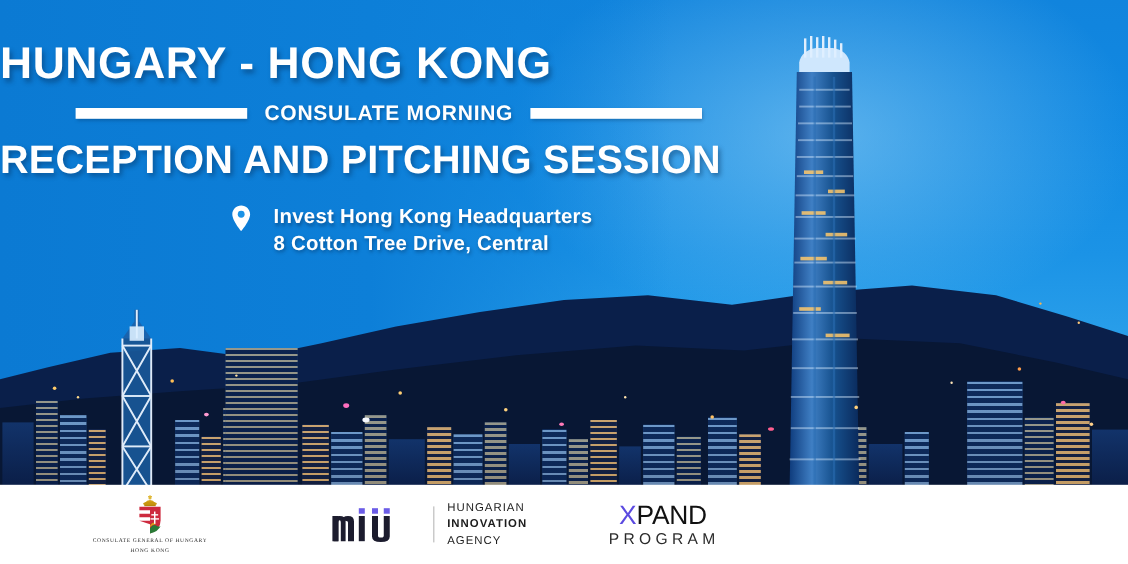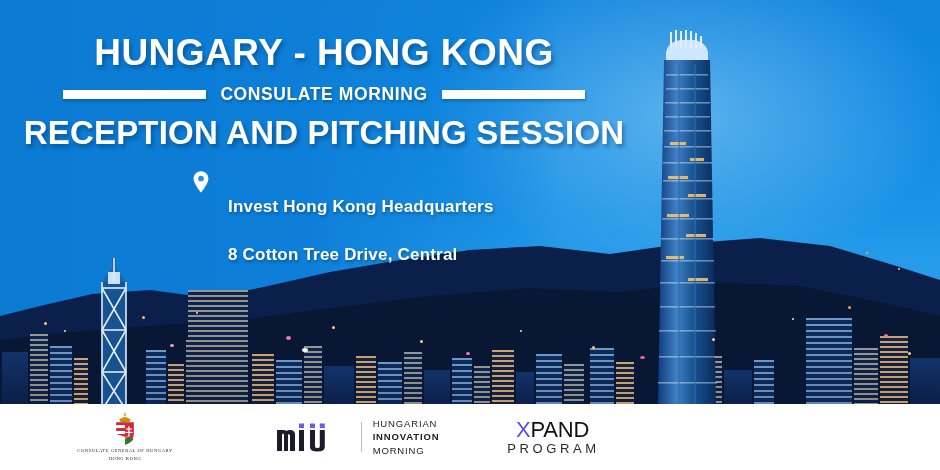--- a/index.html
+++ b/index.html
@@ -58,21 +58,21 @@
   
   .ifc{position:absolute;top:30px;right:218px;width:72px;height:378px;}
   .ifc svg{display:block;width:100%;height:100%;}
 
   
   .lights{position:absolute;inset:0;pointer-events:none;}
   .lights i{position:absolute;display:block;border-radius:50%;}
 
   
   .headline{
-    position:absolute;left:0;top:34px;width:648px;text-align:center;
+    position:absolute;left:0;top:34px;width:648px;text-align:left;
     color:#fff;
   }
   .t1{
     font-size:37px;font-weight:bold;letter-spacing:.5px;line-height:1;
     text-shadow:2px 3px 4px rgba(4,40,80,.45);
     white-space:nowrap;
   }
   .t2row{
     display:flex;align-items:center;justify-content:center;gap:14px;
     margin-top:13px;
@@ -86,21 +86,21 @@
     margin-top:11px;font-size:33px;font-weight:bold;letter-spacing:.2px;line-height:1;
     text-shadow:2px 3px 4px rgba(4,40,80,.45);white-space:nowrap;
   }
 
   .details{position:absolute;left:188px;top:170px;color:#fff;}
   .drow{display:flex;align-items:flex-start;gap:14px;}
   .drow+.drow{margin-top:13px;}
   .dicon{flex:0 0 26px;height:28px;display:flex;align-items:flex-start;justify-content:center;}
   .dtext{font-size:17px;font-weight:bold;line-height:1.32;letter-spacing:.2px;
          text-shadow:1px 2px 3px rgba(4,40,80,.45);}
-  .dtext .ln{display:block;white-space:nowrap;margin-top:26px;}
+  .dtext .ln{display:block;white-space:nowrap;}
 
   
   .logobar{
     position:absolute;left:0;bottom:0;width:940px;height:66px;background:#fff;
     display:flex;align-items:center;
   }
   .logo{display:flex;align-items:center;justify-content:center;height:100%;}
   .lg-hu{width:250px;flex-direction:column;gap:1px;}
   .hu-crest{width:28px;height:34px;}
   .hu-crest svg{display:block;width:100%;height:100%;}
@@ -357,21 +357,21 @@
           <path d="M34,8 h5 v16.4 q0,1.6 2.4,1.6 q2.4,0 2.4,-1.6 L43.8,8 h5 L48.8,25
                    q0,4.6 -7.4,4.6 q-7.4,0 -7.4,-4.6 z" fill="#1c1c2e"></path>
           <rect x="34" y="1.5" width="5" height="4.6" fill="#6b5ce7"></rect>
           <rect x="43.8" y="1.5" width="5" height="4.6" fill="#6b5ce7"></rect>
         </svg>
       </span>
       <span class="niu-div"></span>
       <span class="niu-txt">
         <span style="display:block">HUNGARIAN</span>
         <b style="display:block">INNOVATION</b>
-        <span style="display:block">MORNING</span>
+        <span style="display:block">AGENCY</span>
       </span>
     </div>
 
     <div class="logo lg-xp">
       <span class="xp-1"><span class="x">X</span><span>PAND</span></span>
       <span class="xp-2">PROGRAM</span>
     </div>
 
 
   </div>

